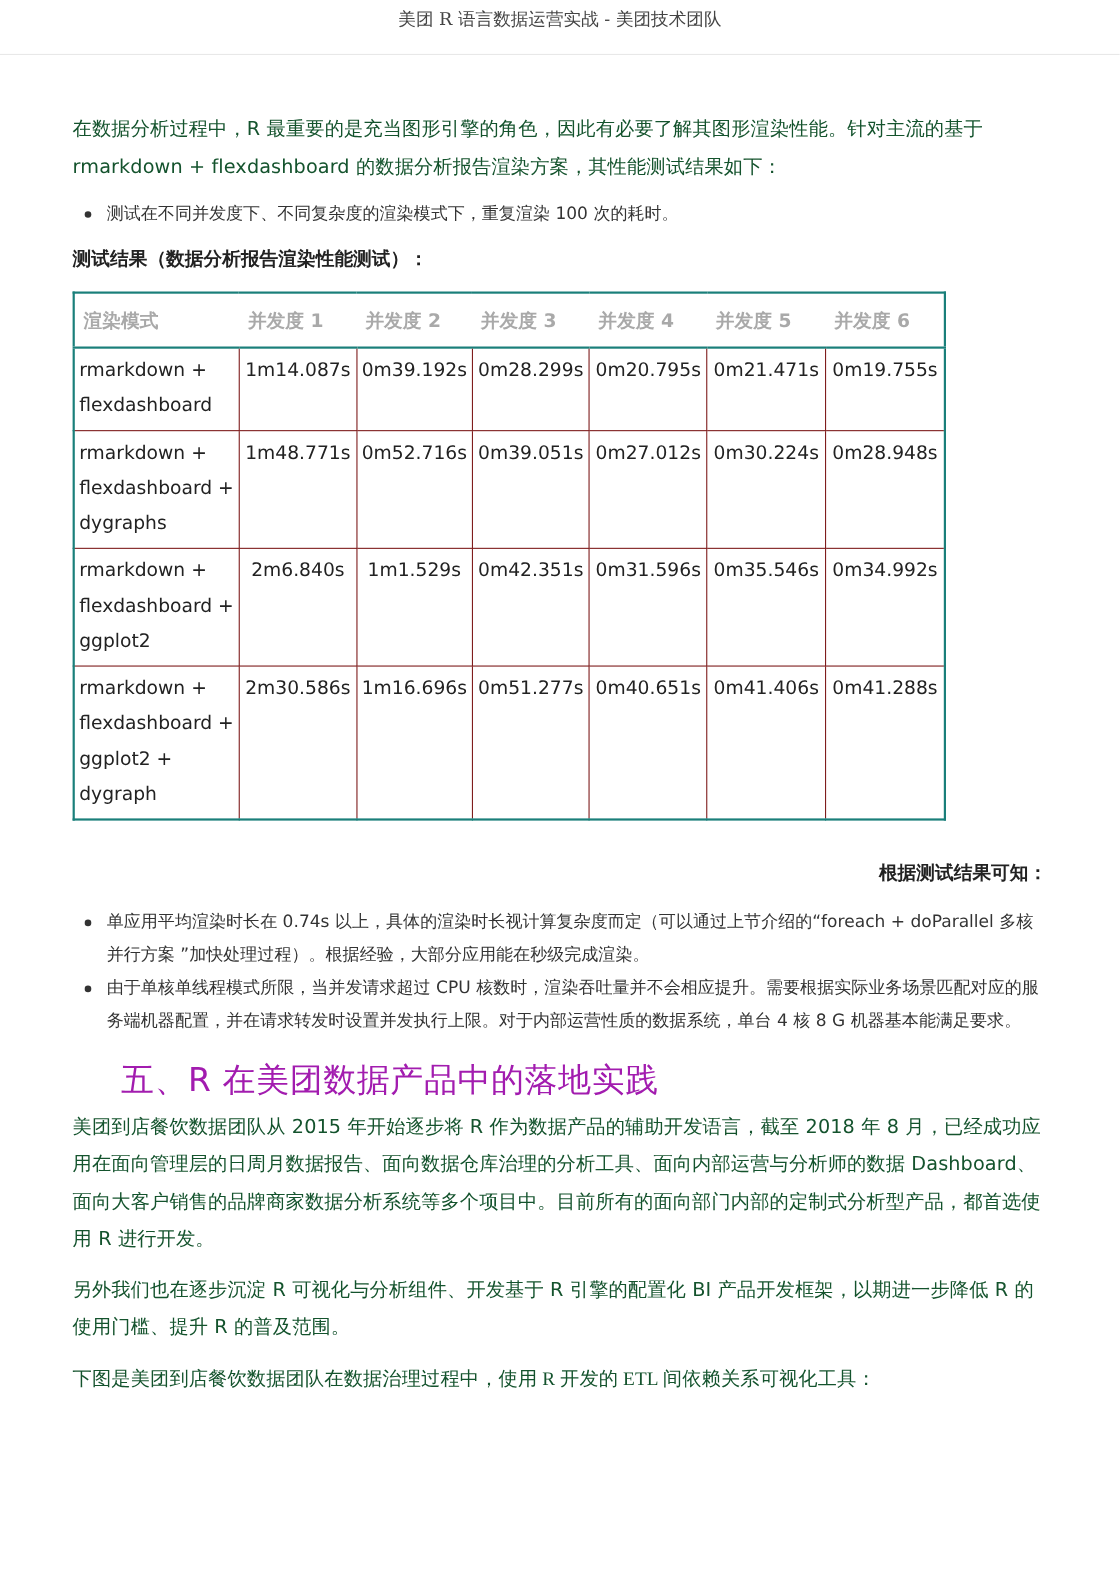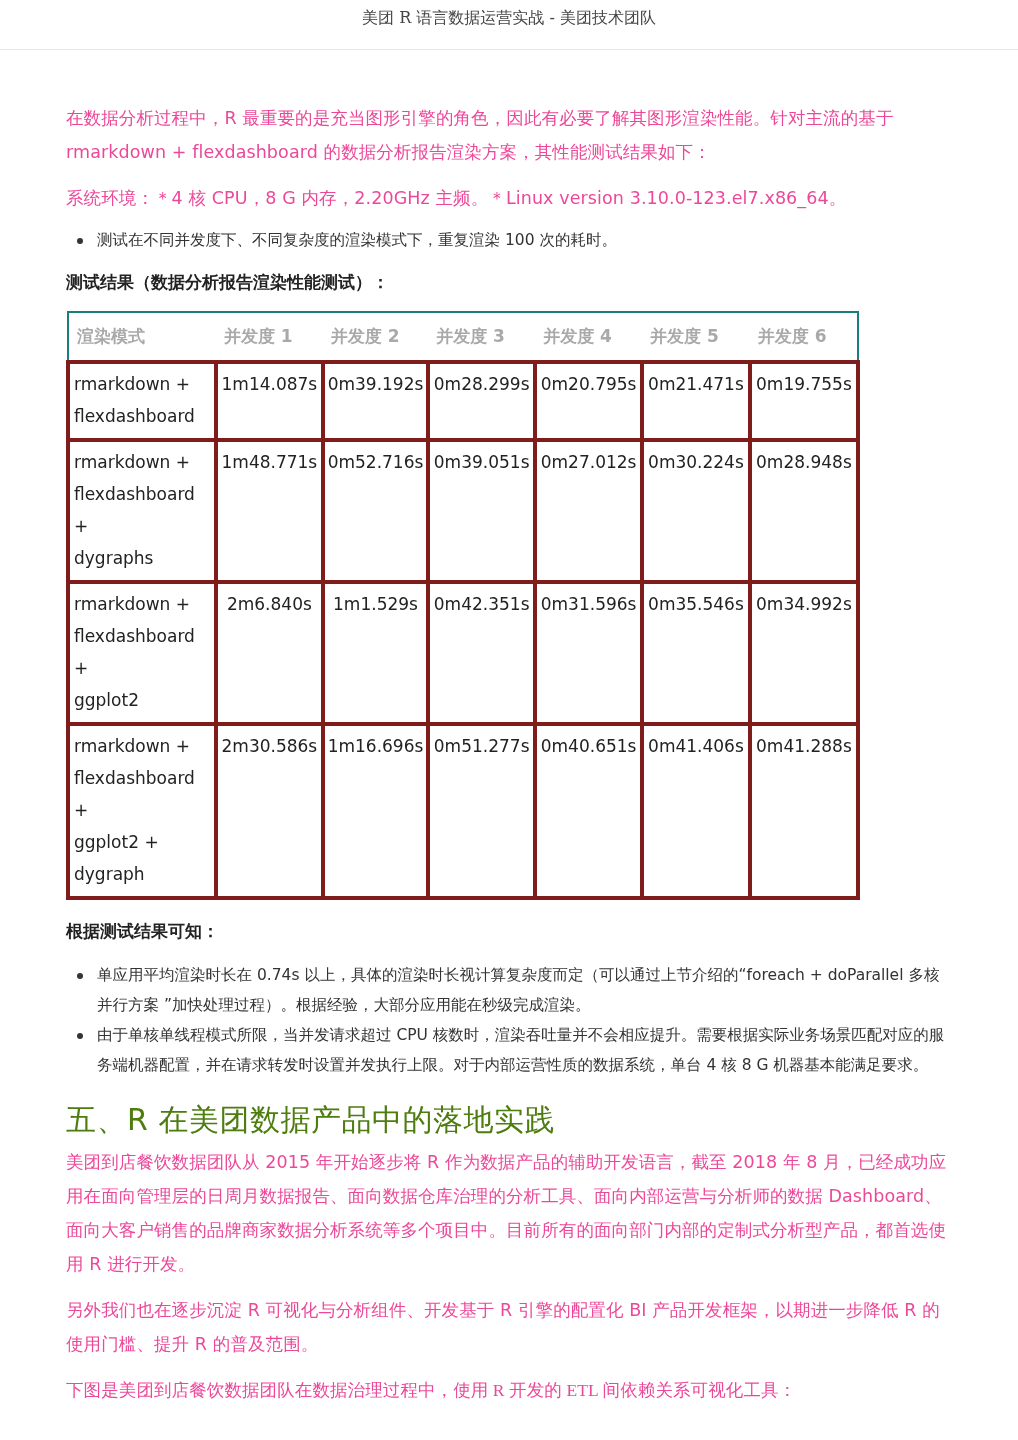--- a/index.html
+++ b/index.html
@@ -11,21 +11,21 @@
     border-bottom: 1px solid #e8e8e8;
     text-align: center;
     font-family: "DejaVu Serif", "Liberation Serif", serif;
     font-size: 16px; color: #444; line-height: 50px;
     padding-top: 0;
   }
   .page-header span { position: relative; top: -7px; }
 
   .content { position: absolute; left: 66px; top: 100px; width: 886px; }
 
-  p.body { font-size: 17.5px; line-height: 34px; color: #ec4899; letter-spacing: 0.1px; }
+  p.body { font-size: 17.5px; line-height: 34px; color: #14532d; letter-spacing: 0.1px; }
   p.intro { margin-top: 1px; }
   p.env { margin-top: 12px; }
   p.method { margin-top: 12px; }
 
   ul.bullets { list-style: none; margin-top: 10px; }
   ul.bullets li { position: relative; padding-left: 31px; font-size: 15.5px; line-height: 30px; color: #333; }
   ul.bullets li::before { content: ""; position: absolute; left: 11px; top: 13px; width: 6px; height: 6px; border-radius: 50%; background: #333; }
 
   .bold-heading { font-size: 17px; font-weight: bold; color: #222; line-height: 30px; }
   .h-results { margin-top: 12px; }
@@ -33,47 +33,46 @@
   table.perf {
     margin-top: 14px; width: 794px; border-collapse: collapse;
     border: 2px solid #1a7f7a;
     font-size: 17px; color: #222;
   }
   table.perf thead th {
     height: 50px; text-align: left; font-weight: bold; color: #a9a9a9;
     padding-left: 8px; border-bottom: 2px solid #1a7f7a;
   }
   table.perf td {
-    border: 4px solid #7f1d1d; vertical-align: top; text-align: center;
+    border: 1px solid #7f1d1d; vertical-align: top; text-align: center;
     line-height: 32px; padding-top: 4px; padding-bottom: 6px;
   }
   table.perf td.mode { text-align: left; padding-left: 4px; width: 177px; }
   col.c0 { width: 177px; } col.c1 { width: 118px; } col.c2 { width: 114px; }
   col.c3 { width: 118px; } col.c4 { width: 118px; } col.c5 { width: 120px; } col.c6 { width: 121px; }
 
-  .h-conclusion { margin-top: 16px; }
+  .h-conclusion { margin-top: 33px; text-align: right; }
   ul.conclusions { margin-top: 14px; }
   ul.conclusions li { padding-left: 31px; font-size: 15.5px; line-height: 30px; }
   ul.conclusions li + li { margin-top: 0; }
 
-  h2.section { font-size: 30px; font-weight: normal; color: #4d7c0f; line-height: 40px; margin-top: 20px; letter-spacing: 0.5px; }
+  h2.section { font-size: 30px; font-weight: normal; color: #a21caf; line-height: 40px; margin-top: 20px; letter-spacing: 0.5px; margin-left: 44px; }
   p.s1 { margin-top: 5px; }
   p.s2 { margin-top: 12px; }
   p.s3 { margin-top: 12px; font-family: Liberation Serif, serif; }
 </style>
 </head>
 <body>
 
 <div class="page-header">
   <span>美团 R 语言数据运营实战 - 美团技术团队</span>
 </div>
 
 <div class="content">
   <p class="body intro">在数据分析过程中，R 最重要的是充当图形引擎的角色，因此有必要了解其图形渲染性能。针对主流的基于 rmarkdown + flexdashboard 的数据分析报告渲染方案，其性能测试结果如下：</p>
-  <p class="body env">系统环境：＊4 核 CPU，8 G 内存，2.20GHz 主频。＊Linux version 3.10.0-123.el7.x86_64。</p>
   <ul class="bullets">
     <li>测试在不同并发度下、不同复杂度的渲染模式下，重复渲染 100 次的耗时。</li>
   </ul>
 
   <div class="bold-heading h-results">测试结果（数据分析报告渲染性能测试）：</div>
 
   <table class="perf">
     <colgroup>
         <col class="c0">
         <col class="c1">

